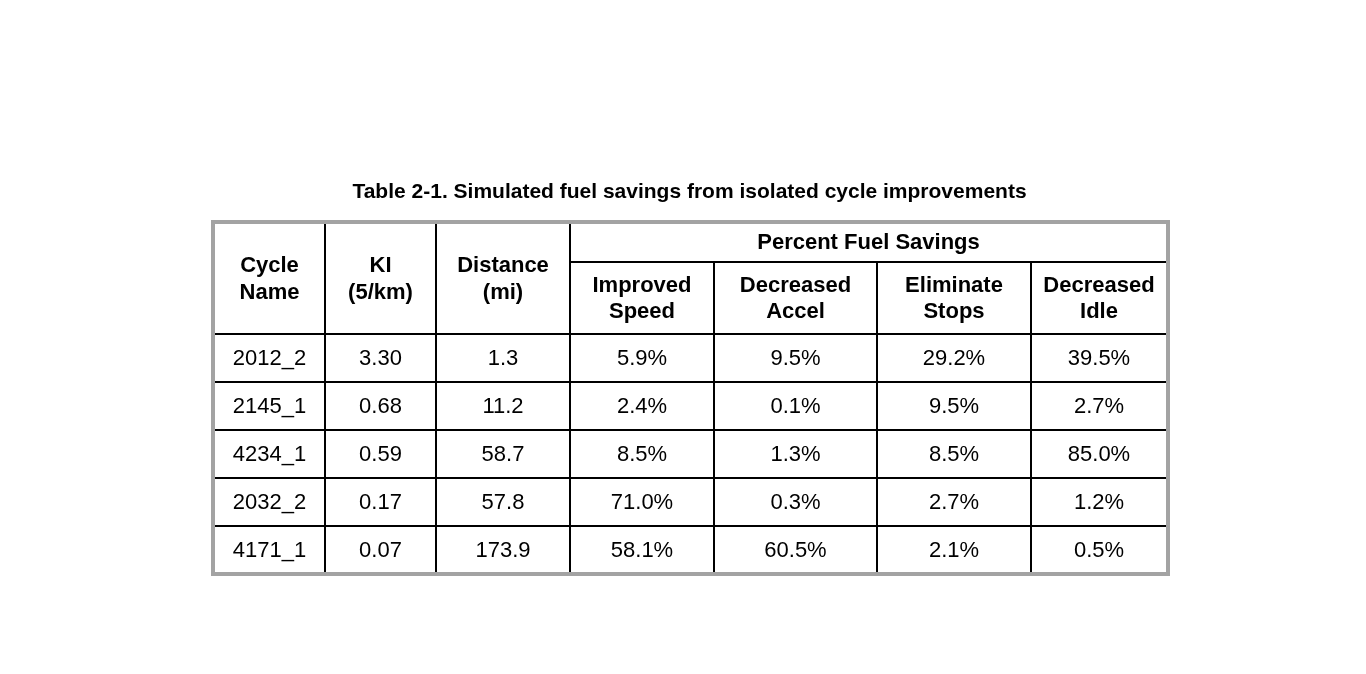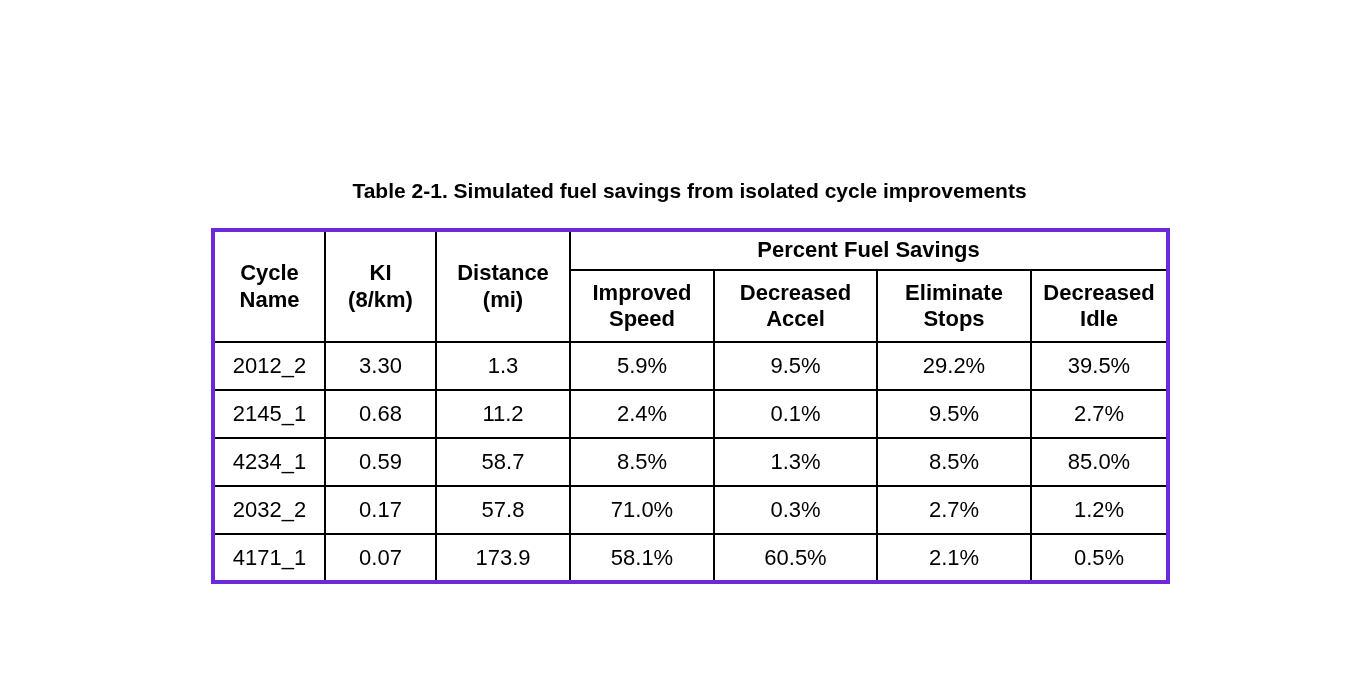--- a/index.html
+++ b/index.html
@@ -20,24 +20,24 @@
     width: 957px;
     text-align: center;
     font-size: 21px;
     font-weight: bold;
     letter-spacing: 0px;
     white-space: nowrap;
   }
   table.fuel-table {
     position: absolute;
     left: 211px;
-    top: 188px;
+    top: 180px;
     border-collapse: collapse;
     table-layout: fixed;
-    border: 4px solid #6d28d9;
+    border: 4px solid #a3a3a3;
     padding-left: 12px;
   }
   table.fuel-table th,
   table.fuel-table td {
     border: 2px solid #000000;
     padding: 0 2px;
     text-align: center;
     vertical-align: middle;
     font-size: 22px;
     overflow: hidden;
@@ -75,21 +75,21 @@
       <col style="width:144px">
       <col style="width:163px">
       <col style="width:154px">
       <col style="width:137px">
     </colgroup>
     <tbody>
       <tr class="group-header-row">
         <th rowspan="2">Cycle
 Name</th>
         <th rowspan="2">KI
-(8/km)</th>
+(5/km)</th>
         <th rowspan="2">Distance
 (mi)</th>
         <th colspan="4">Percent Fuel Savings</th>
       </tr>
       <tr class="sub-header-row">
         <th>Improved
 Speed</th>
         <th>Decreased
 Accel</th>
         <th>Eliminate

